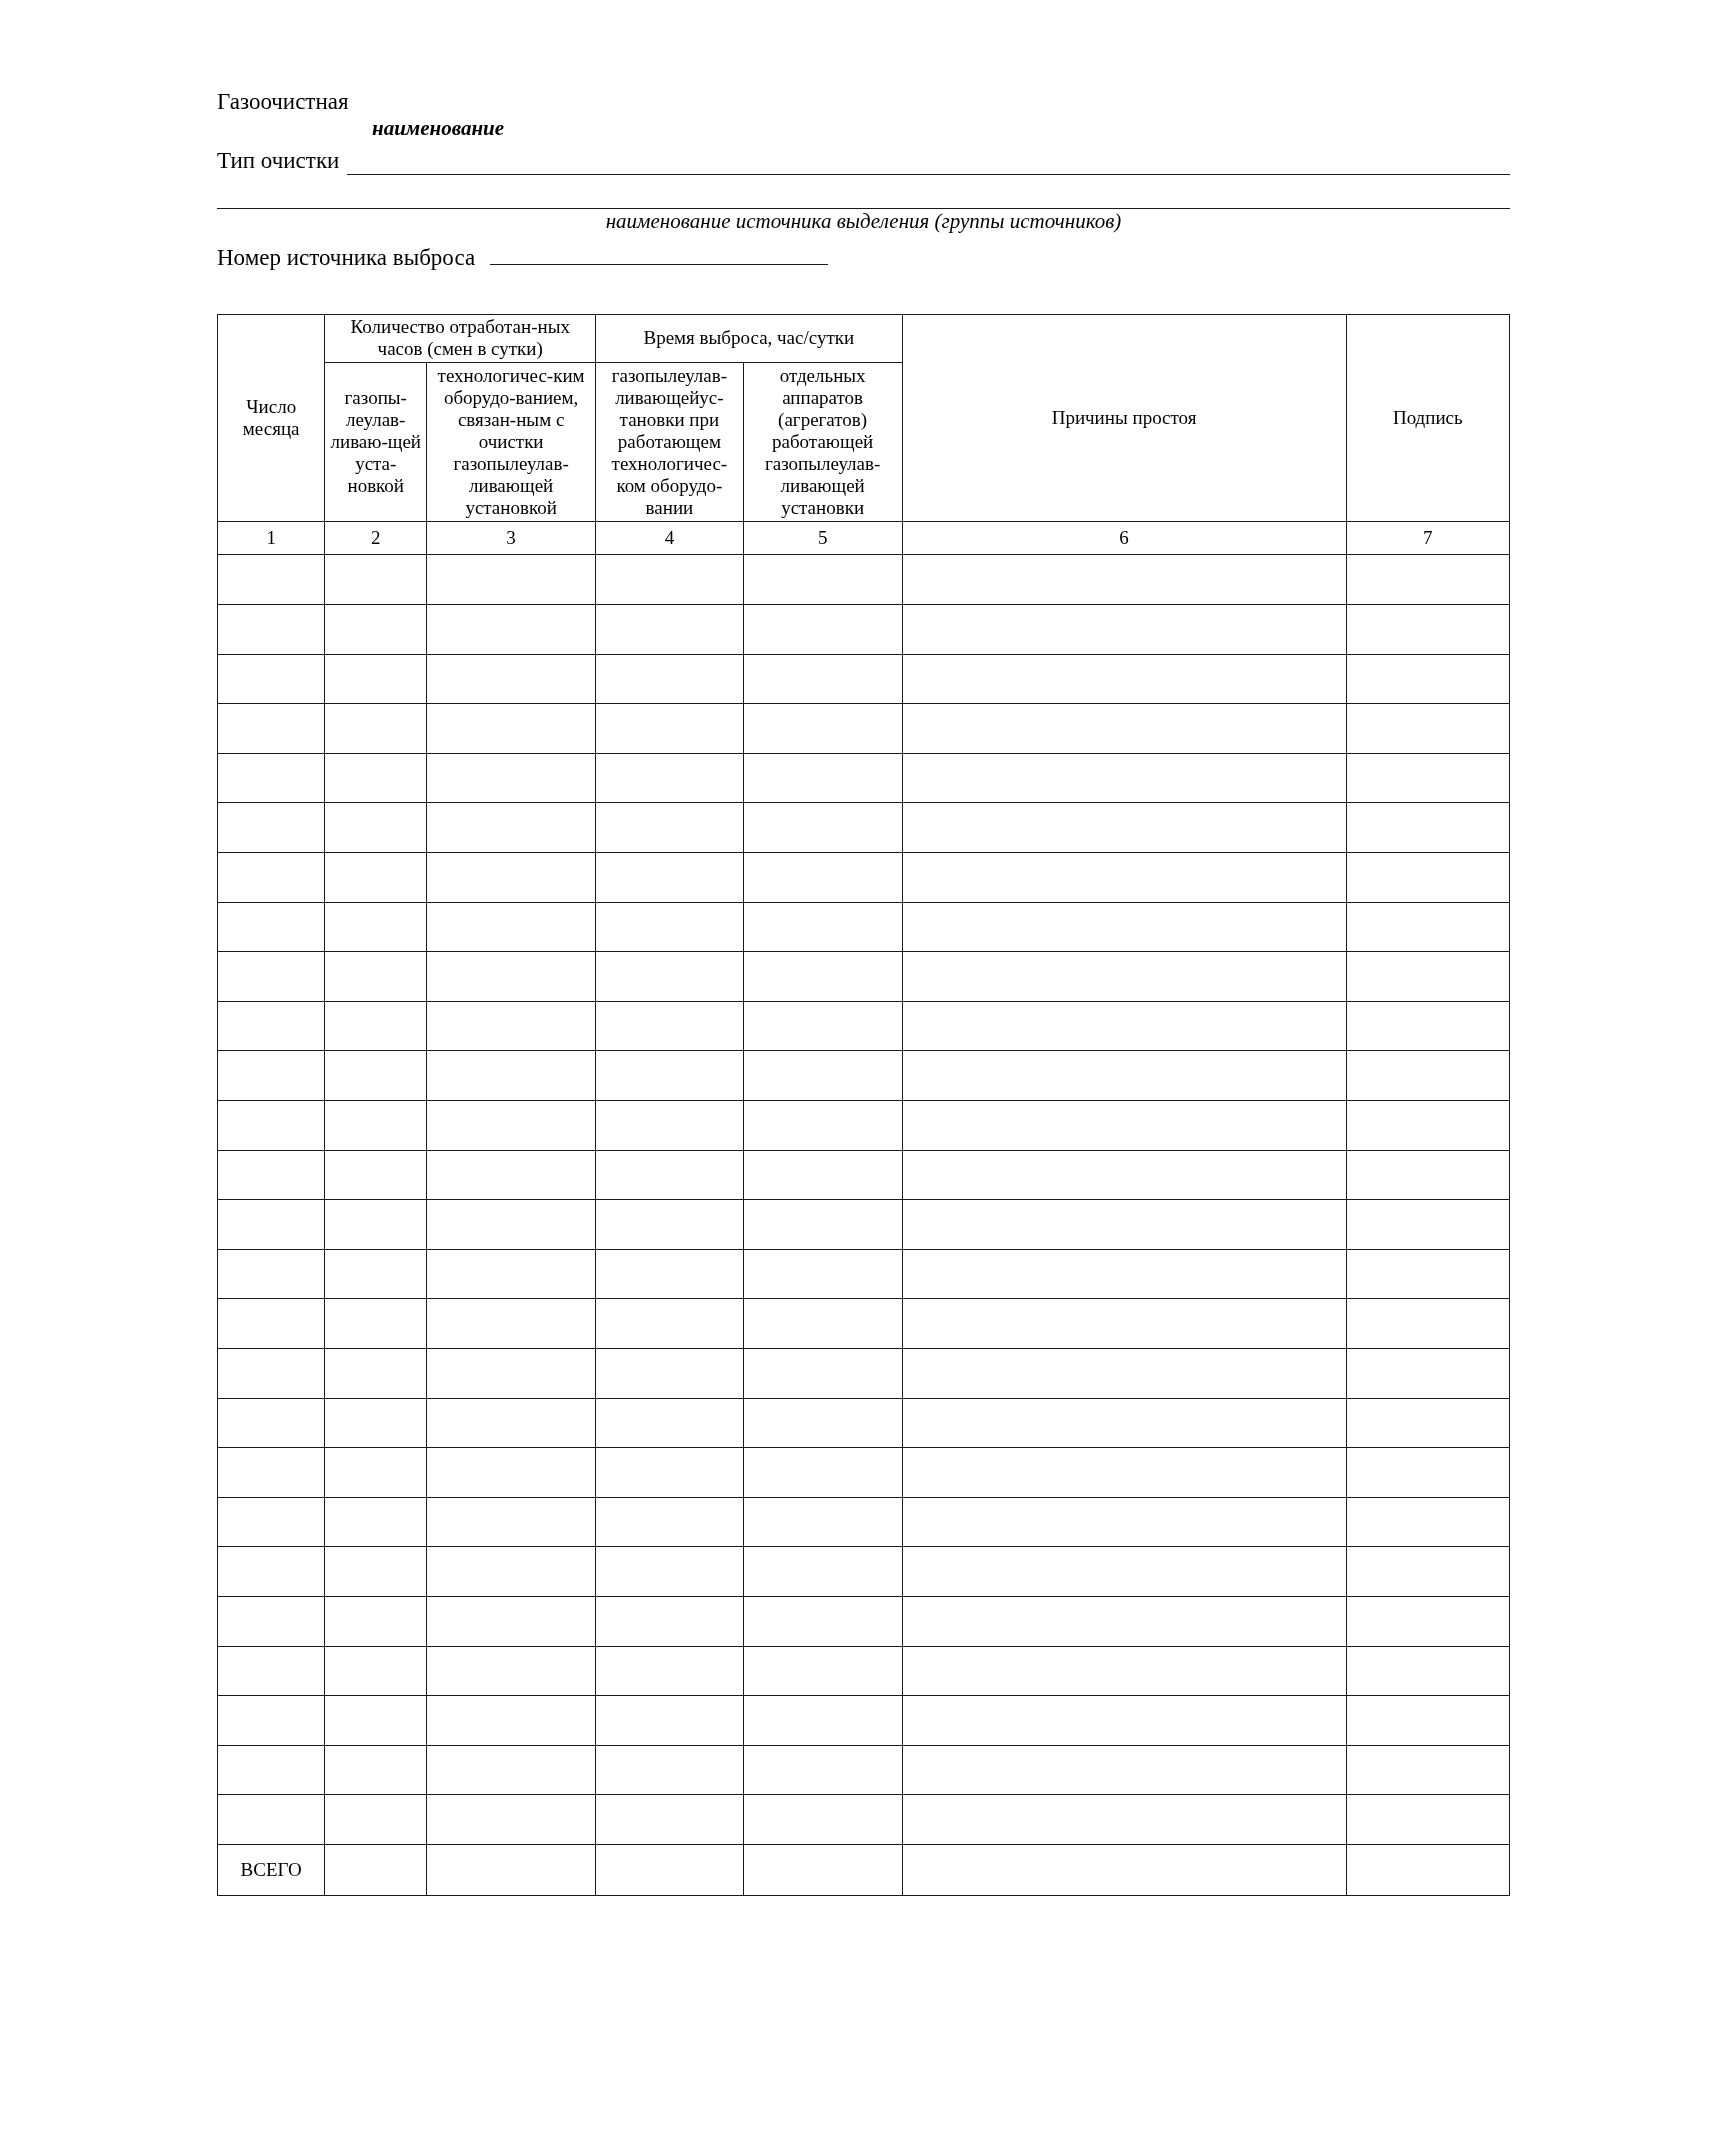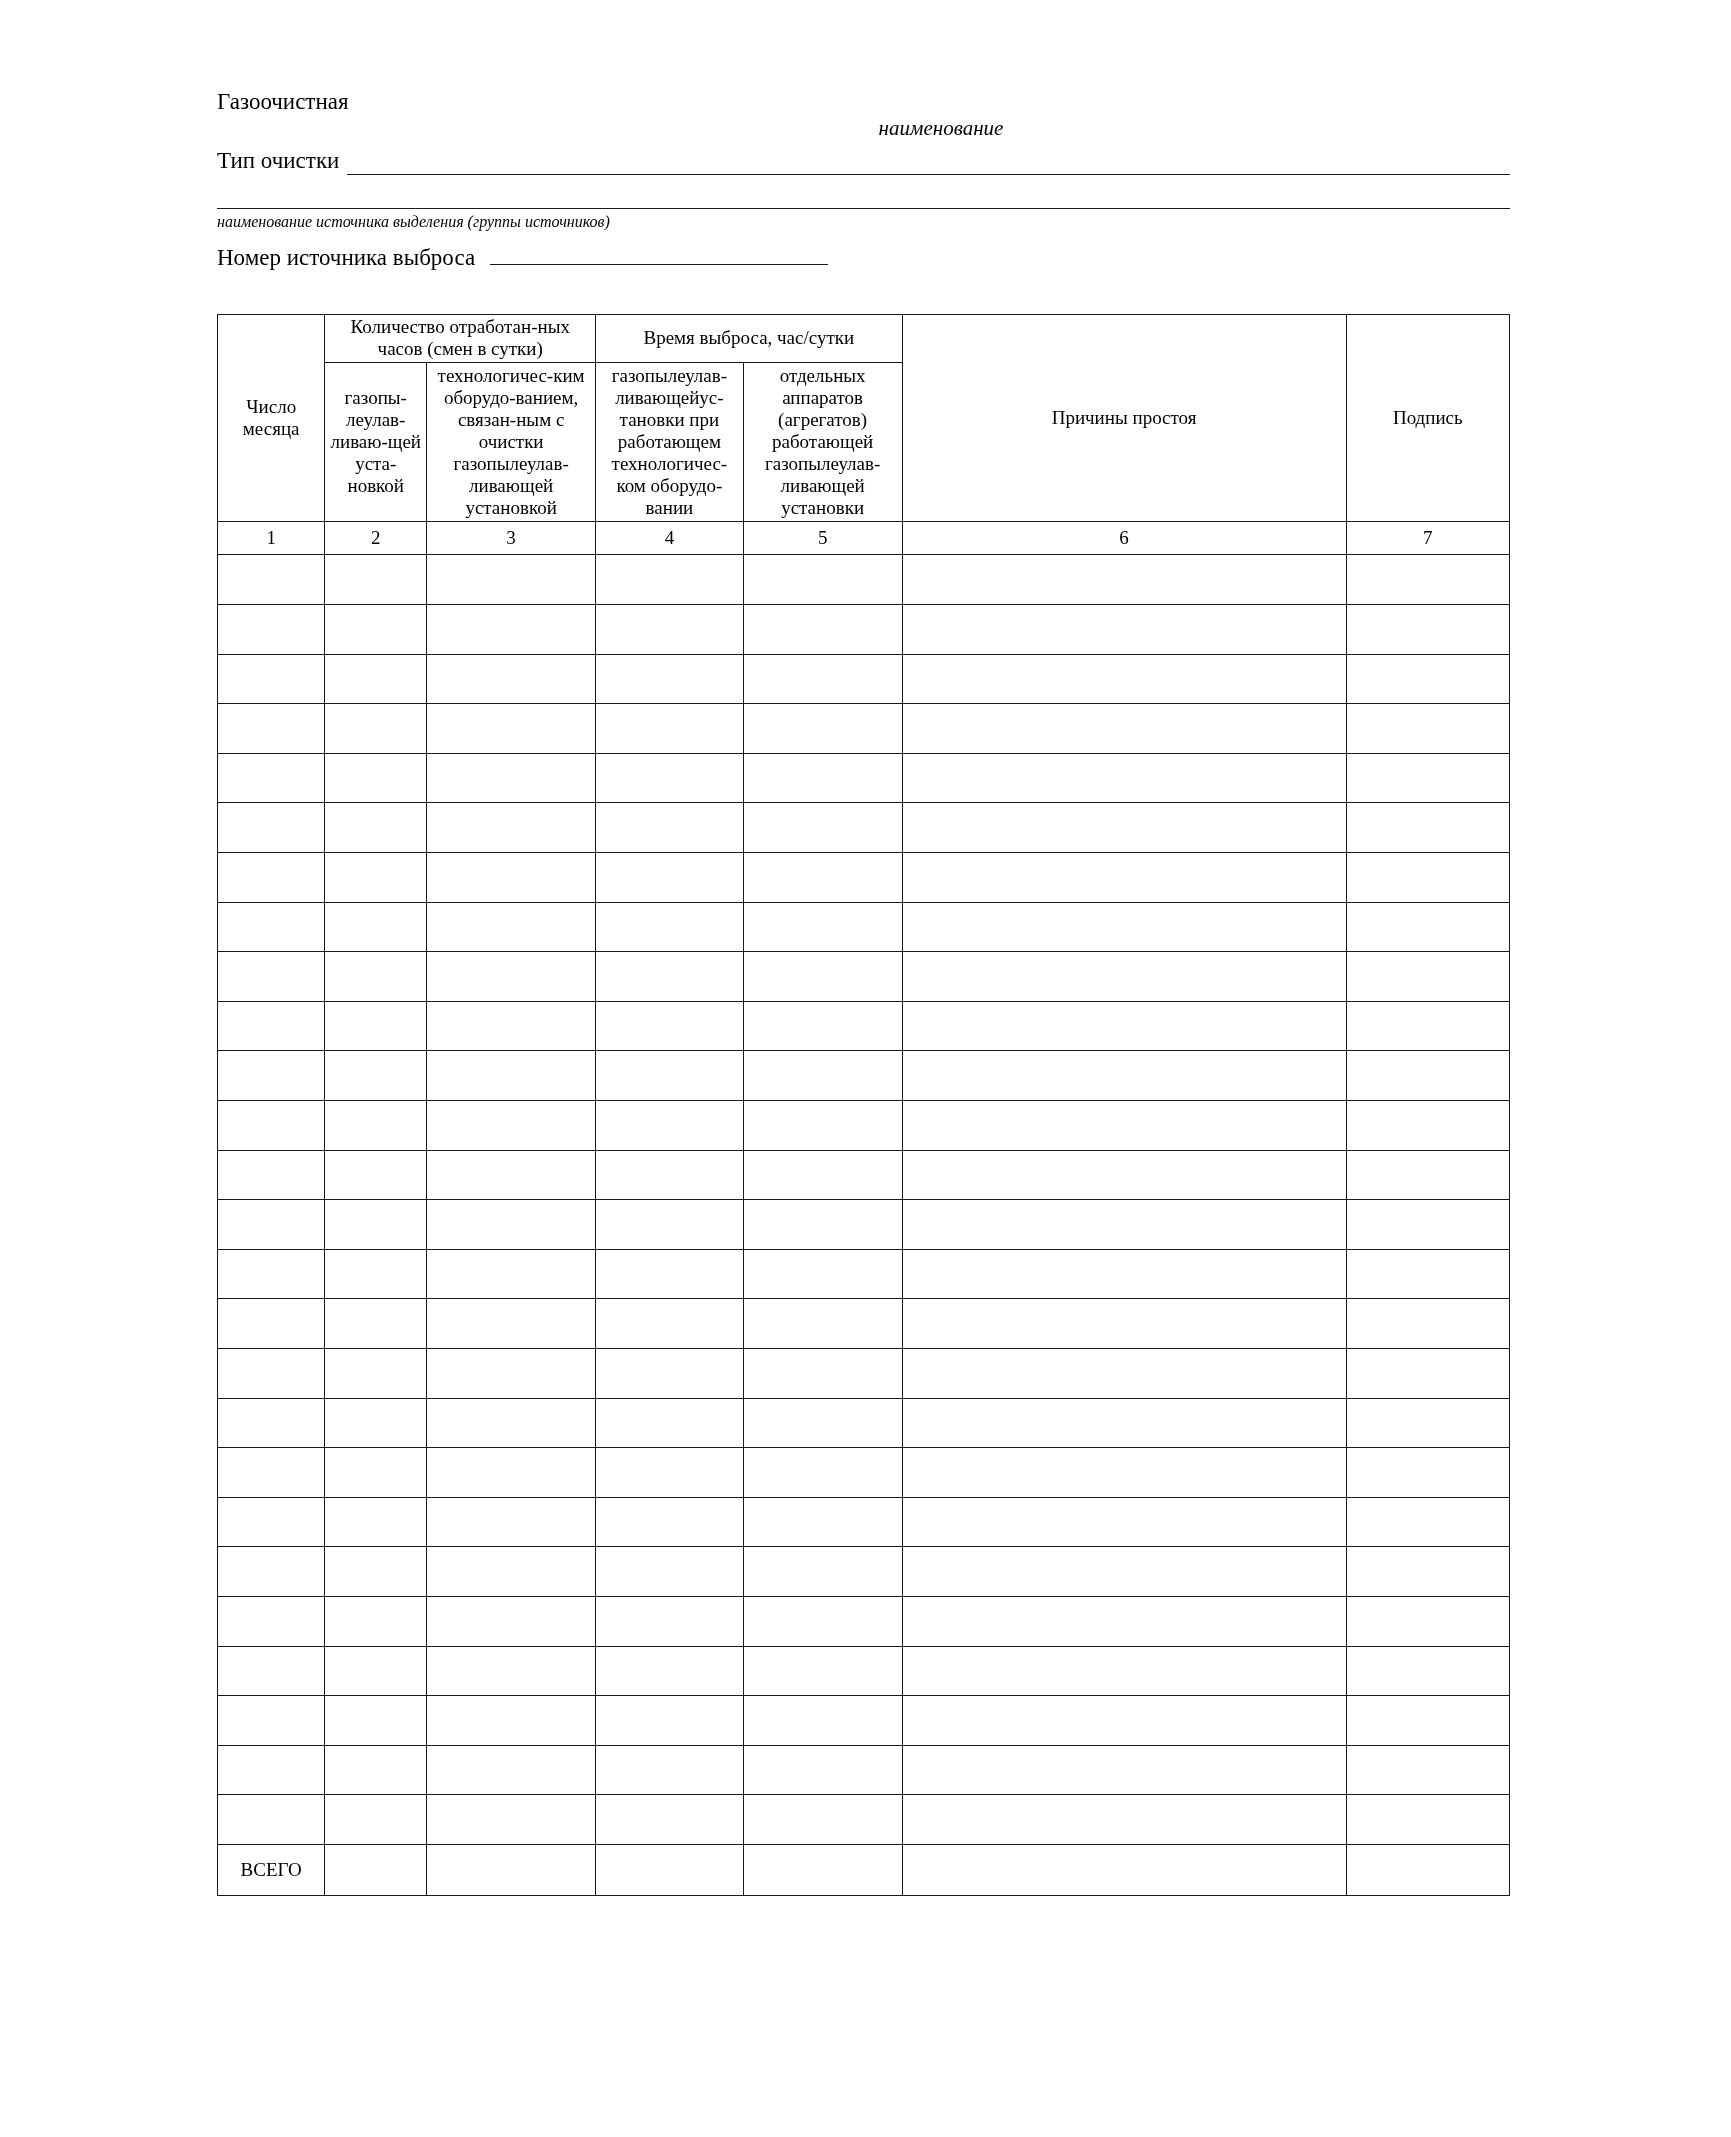--- a/index.html
+++ b/index.html
@@ -42,31 +42,33 @@
     height: 24px;
     margin-left: 7.3px;
   }
   .rule-full {
     border-bottom: 1.4px solid #1a1a1a;
     height: 24px;
     width: 100%;
   }
   .caption {
     font-style: italic;
-    font-size: 16px;
+    font-size: 21px;
+    text-align: center;
     line-height: 25.6px;
   }
   .caption-right {
     font-style: italic;
     font-size: 21px;
     line-height: 25.6px;
-    text-align: center;
+    text-align: left;
     width: 100%;
     padding-left: 155px;
     box-sizing: border-box;
+    font-weight: bold;
   }
   .row-gap-1 { height: 5.5px; }
   .row-gap-2 { height: 9.1px; }
 
   .shortrule {
     display: inline-block;
     border-bottom: 1.4px solid #1a1a1a;
     height: 24px;
     width: 338px;
     margin-left: 9.1px;

